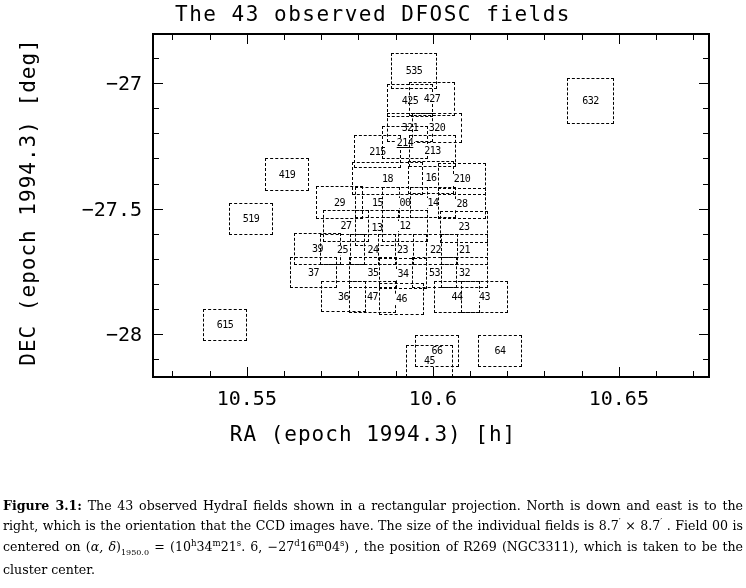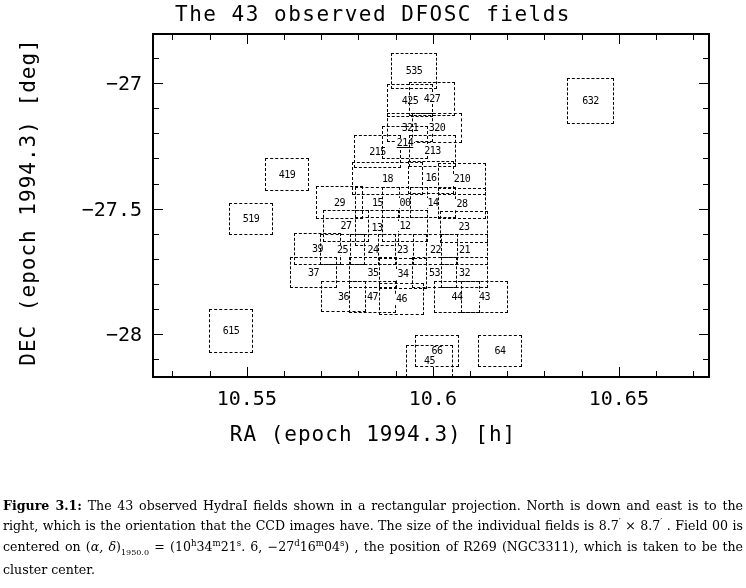--- a/index.html
+++ b/index.html
@@ -341,21 +341,21 @@
     </div>
     <div class="field-box" style="left: 406px; top: 297px; width: 47px; height: 32px; margin-top: 48px;">
       <span>45</span>
     </div>
     <div class="field-box" style="left: 434px; top: 281px; width: 46px; height: 32px;">
       <span>44</span>
     </div>
     <div class="field-box" style="left: 461px; top: 281px; width: 47px; height: 32px;">
       <span>43</span>
     </div>
-    <div class="field-box" style="left: 209px; top: 309px; width: 44px; height: 44px;">
+    <div class="field-box" style="left: 203px; top: 309px; width: 44px; height: 32px;">
       <span>615</span>
     </div>
     <div class="field-box" style="left: 567px; top: 78px; width: 47px; height: 46px;">
       <span>632</span>
     </div>
     <div class="field-box" style="left: 415px; top: 335px; width: 44px; height: 32px;">
       <span>66</span>
     </div>
     <div class="field-box" style="left: 478px; top: 335px; width: 44px; height: 32px;">
       <span>64</span>

